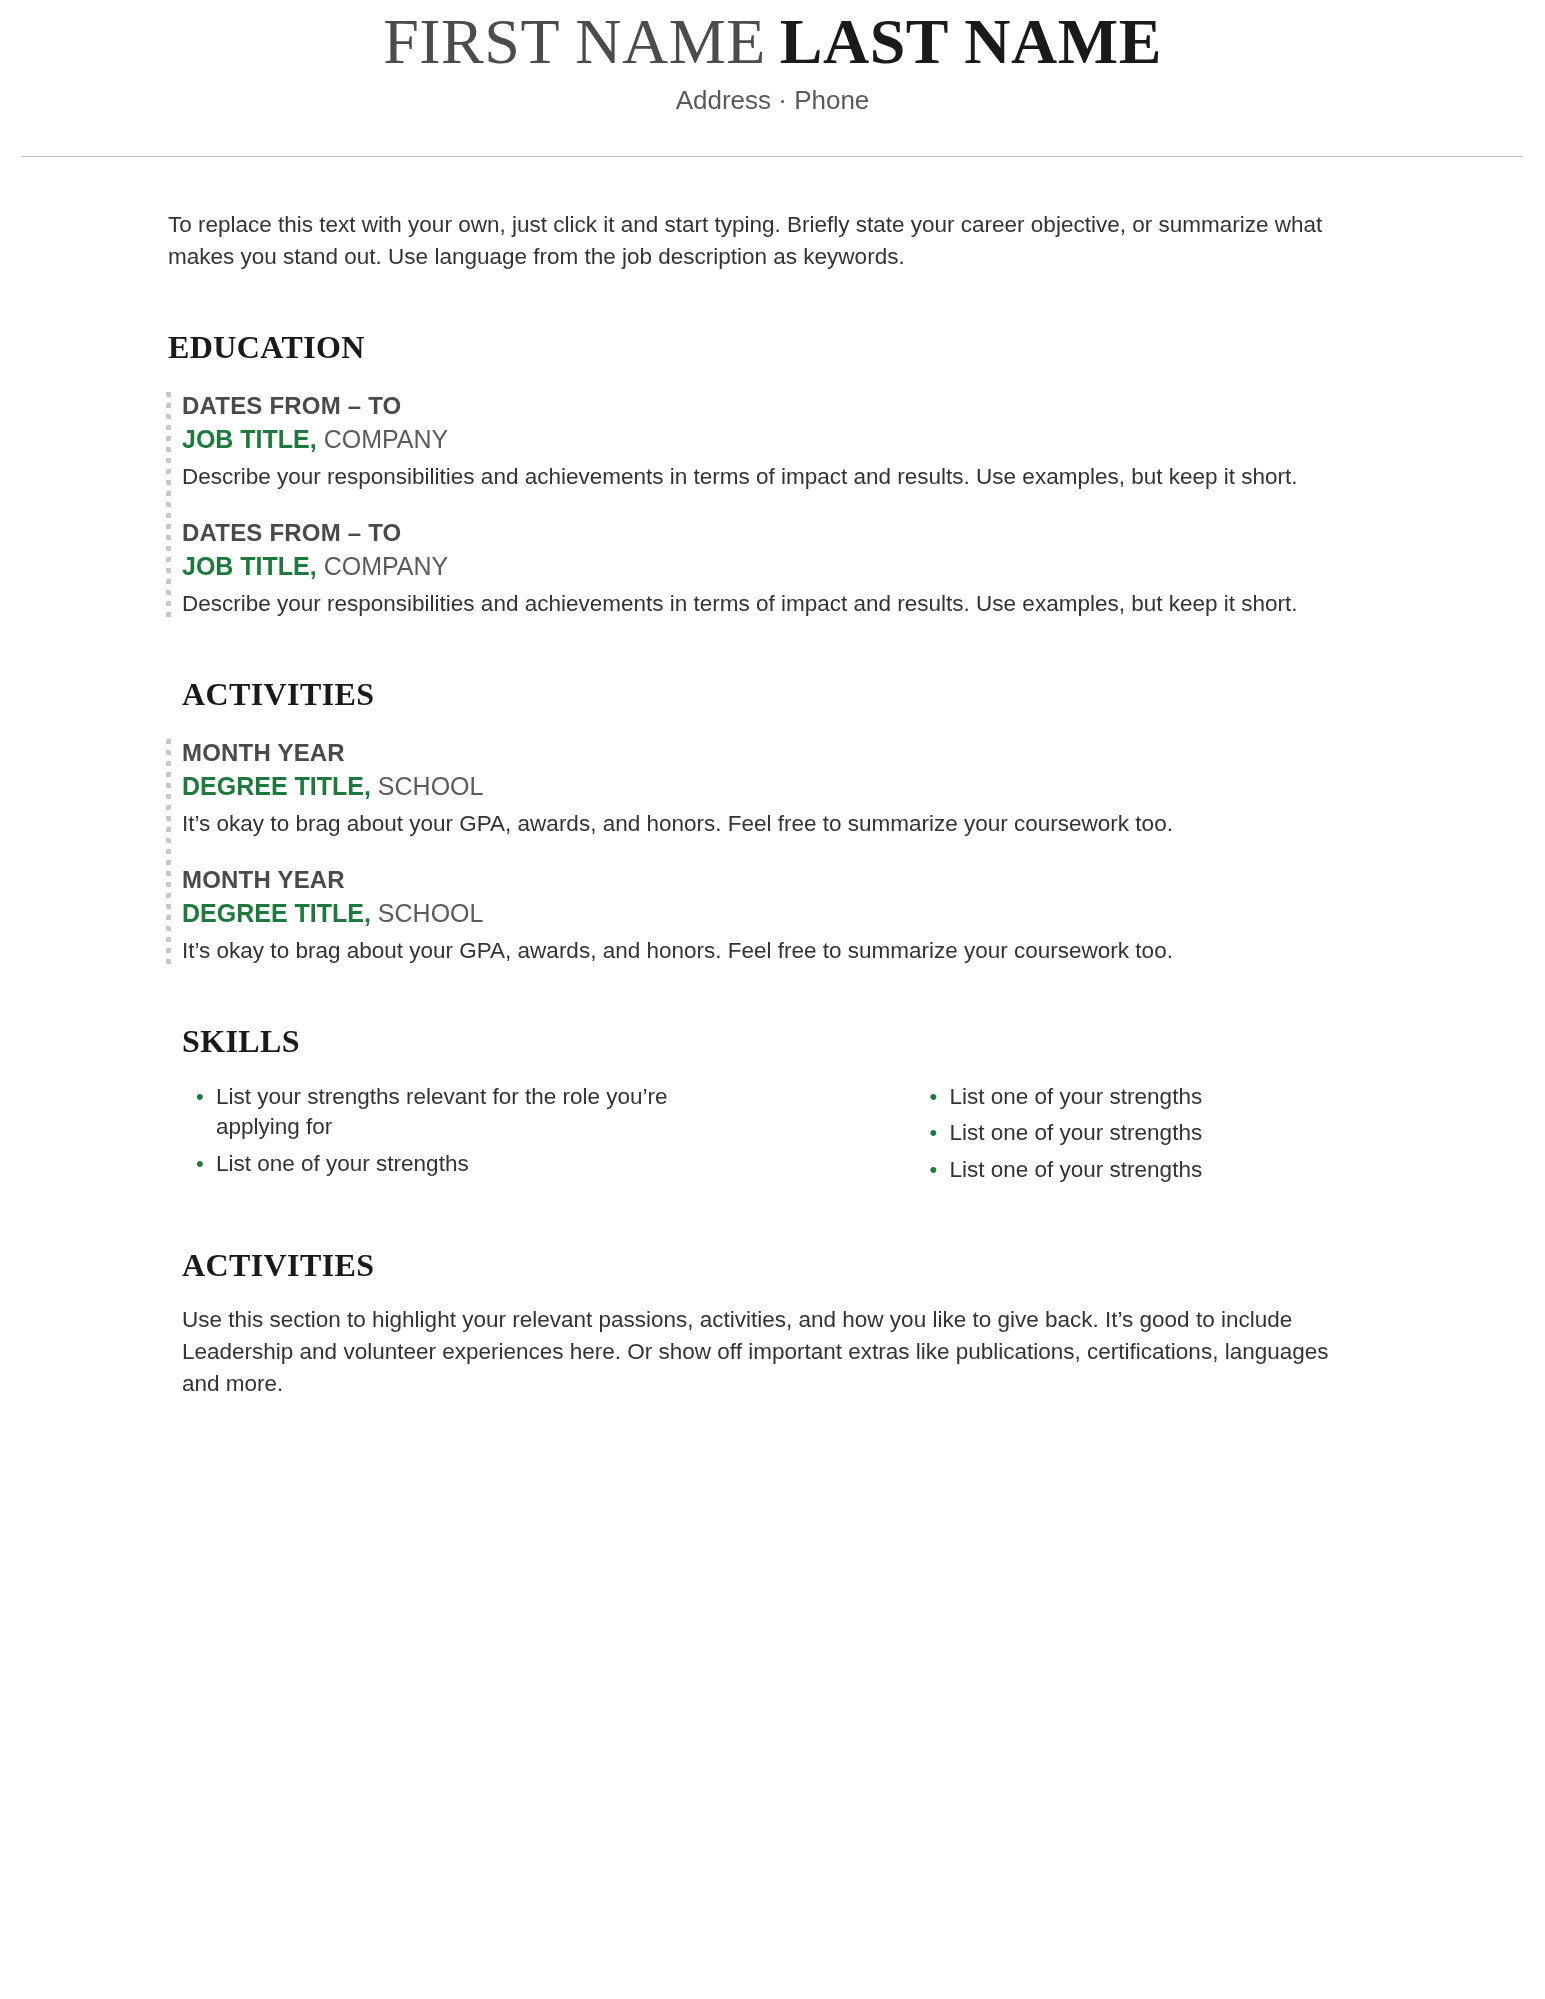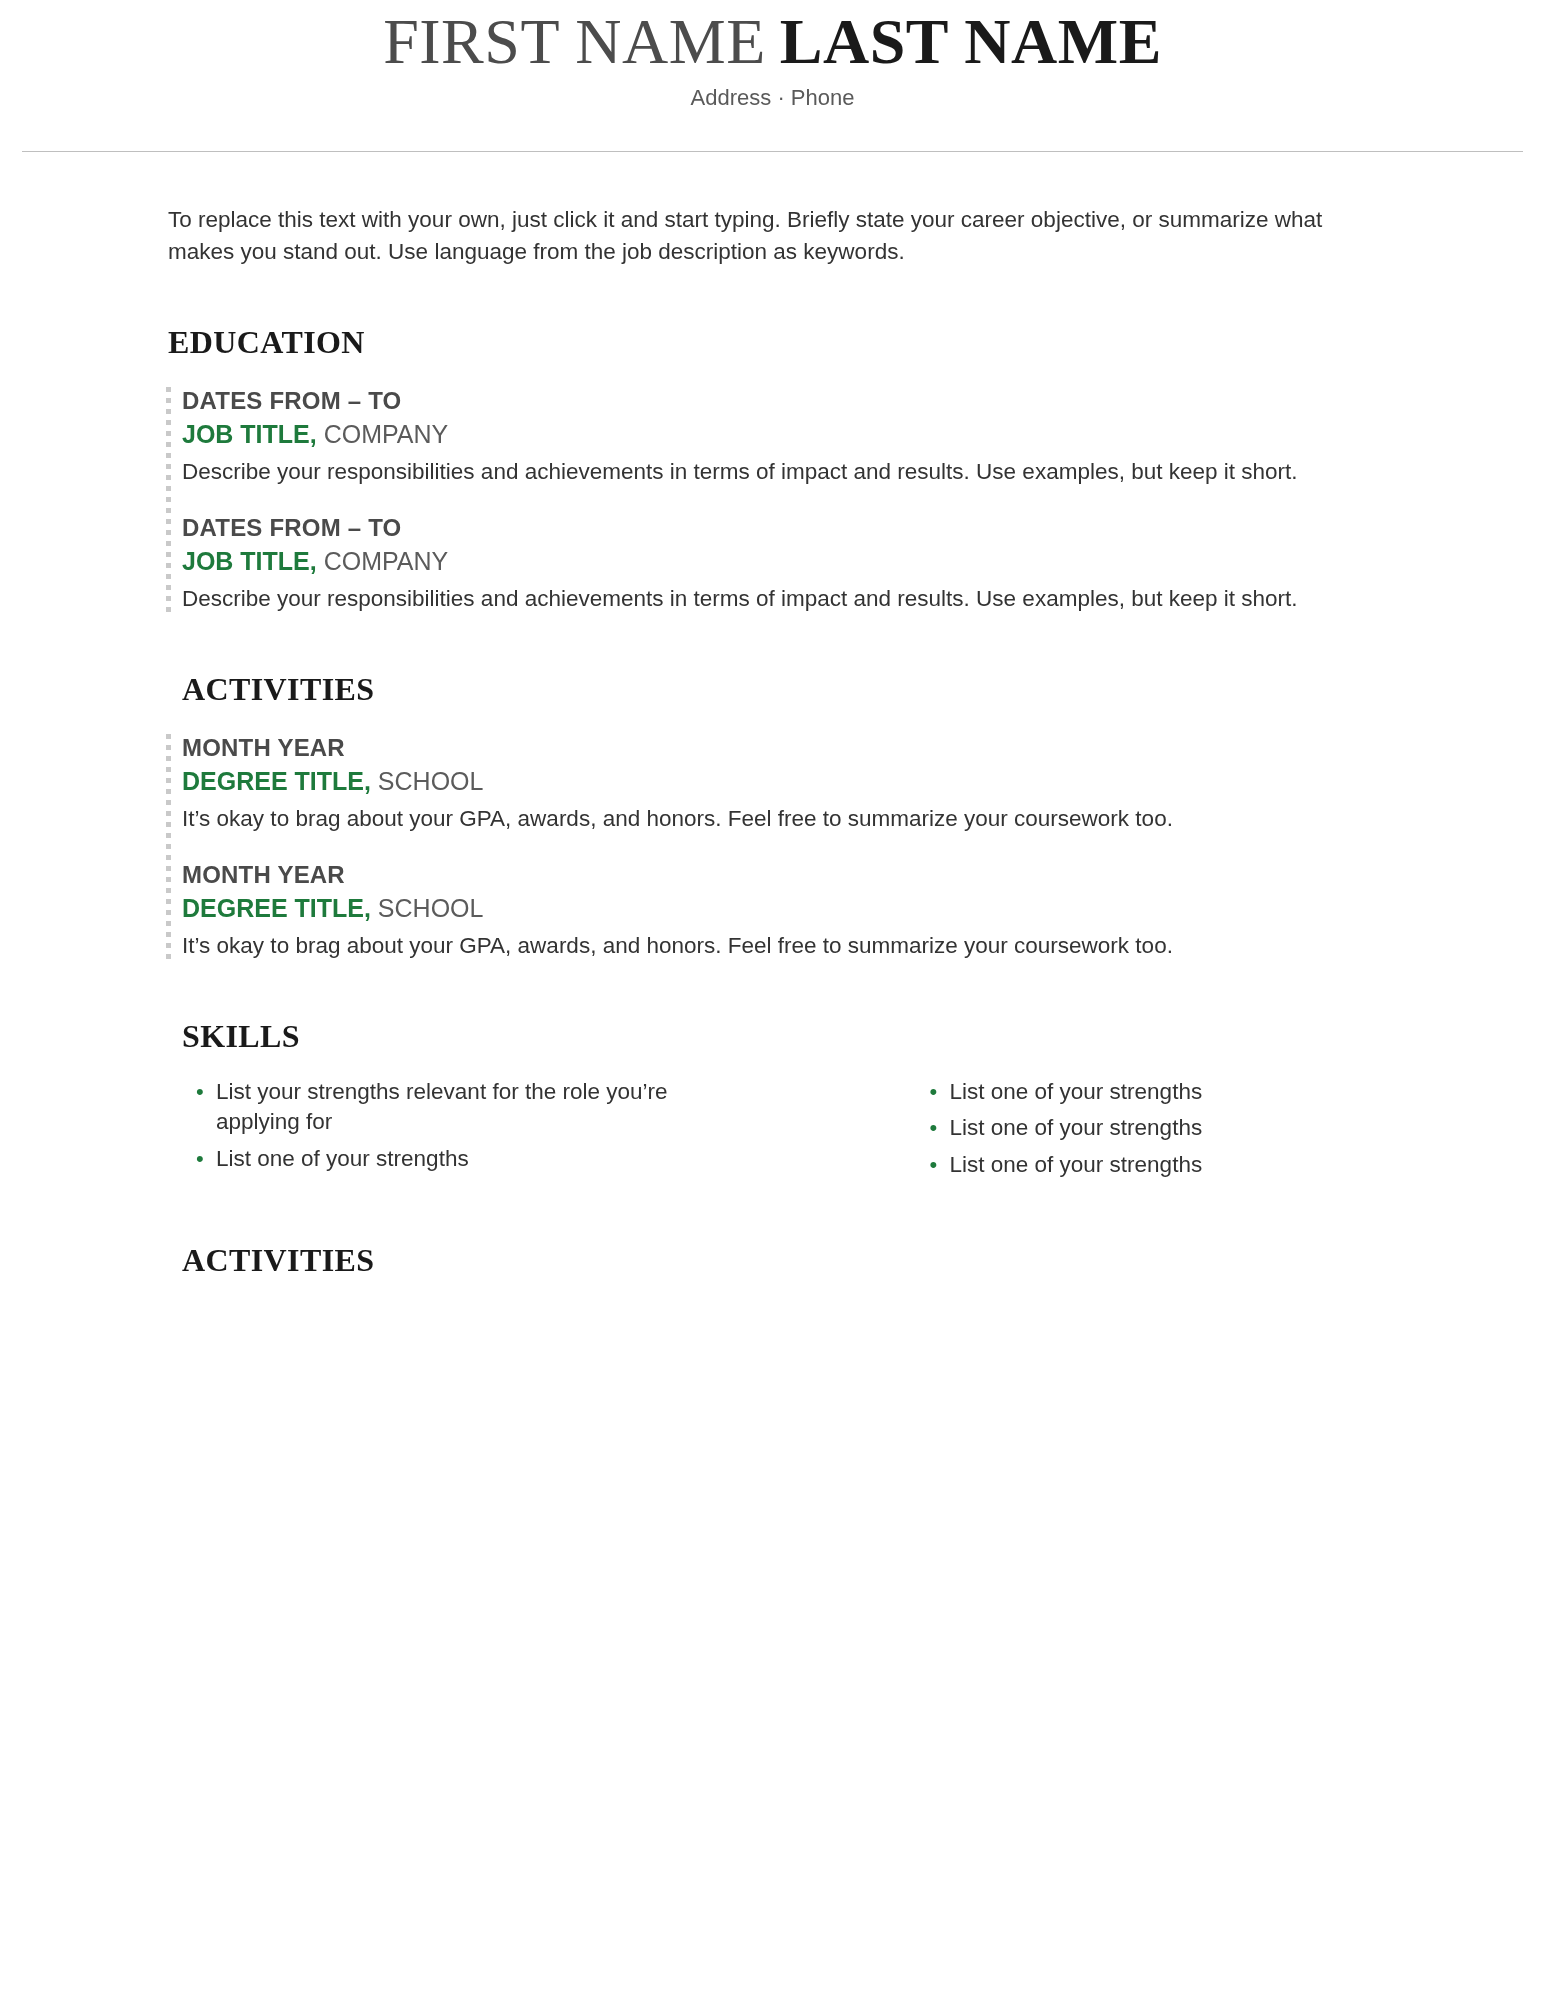--- a/index.html
+++ b/index.html
@@ -40,21 +40,21 @@
     color: #4c4c4c;
     font-weight: 400;
   }
   .name-last {
     color: #1a1a1a;
     font-weight: 700;
     margin-left: 14px;
   }
   .contact-line1 {
     margin-top: 10px;
-    font-size: 22px;
+    font-size: 26px;
     color: #5a5a5a;
     font-weight: 400;
   }
   .contact-line2 {
     margin-top: 6px;
     font-size: 22px;
     color: #1e7a3c;
     font-weight: 700;
   }
   .rule {
@@ -268,16 +268,17 @@
           <div class="skill-item">
             <span class="bullet">•</span>
             <span class="skill-text">List one of your strengths</span>
           </div>
         </div>
       </div>
     </div>
 
     <div class="section">
       <div class="section-title indent2">ACTIVITIES</div>
+      <p class="activities-text">Use this section to highlight your relevant passions, activities, and how you like to give back. It’s good to include Leadership and volunteer experiences here. Or show off important extras like publications, certifications, languages and more.</p>
     </div>
 
   </div>
 </div>
 
 </body></html>

